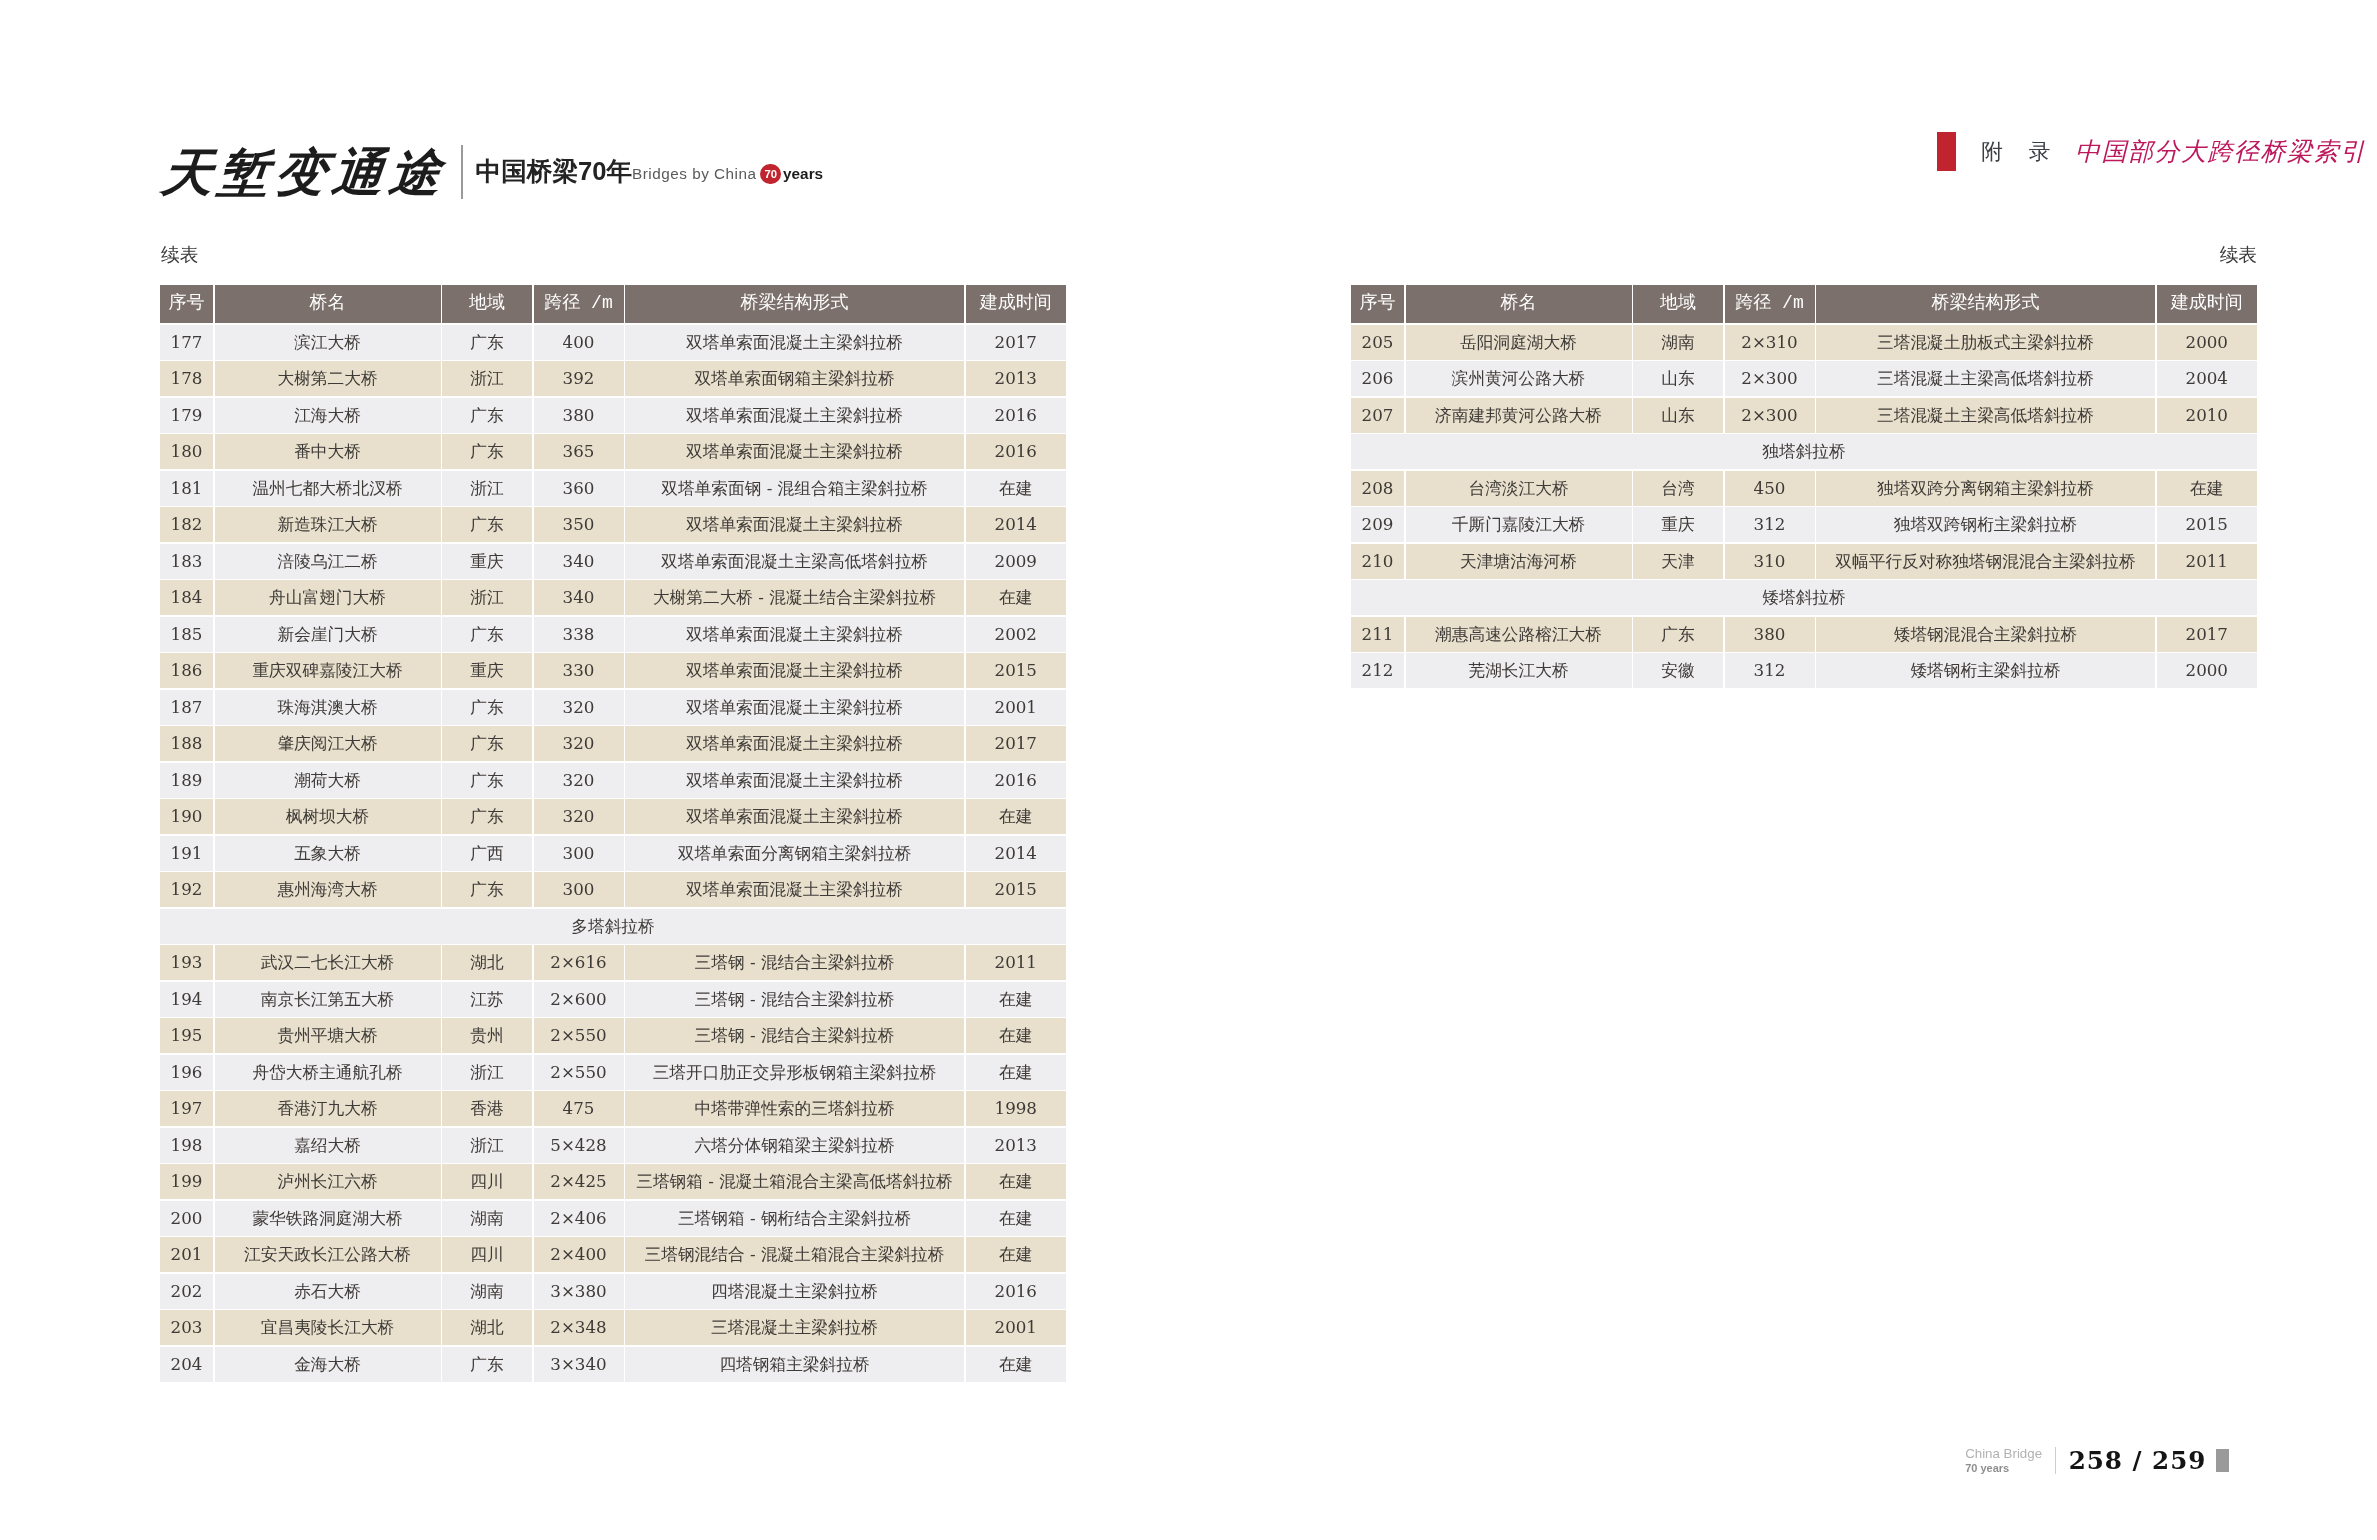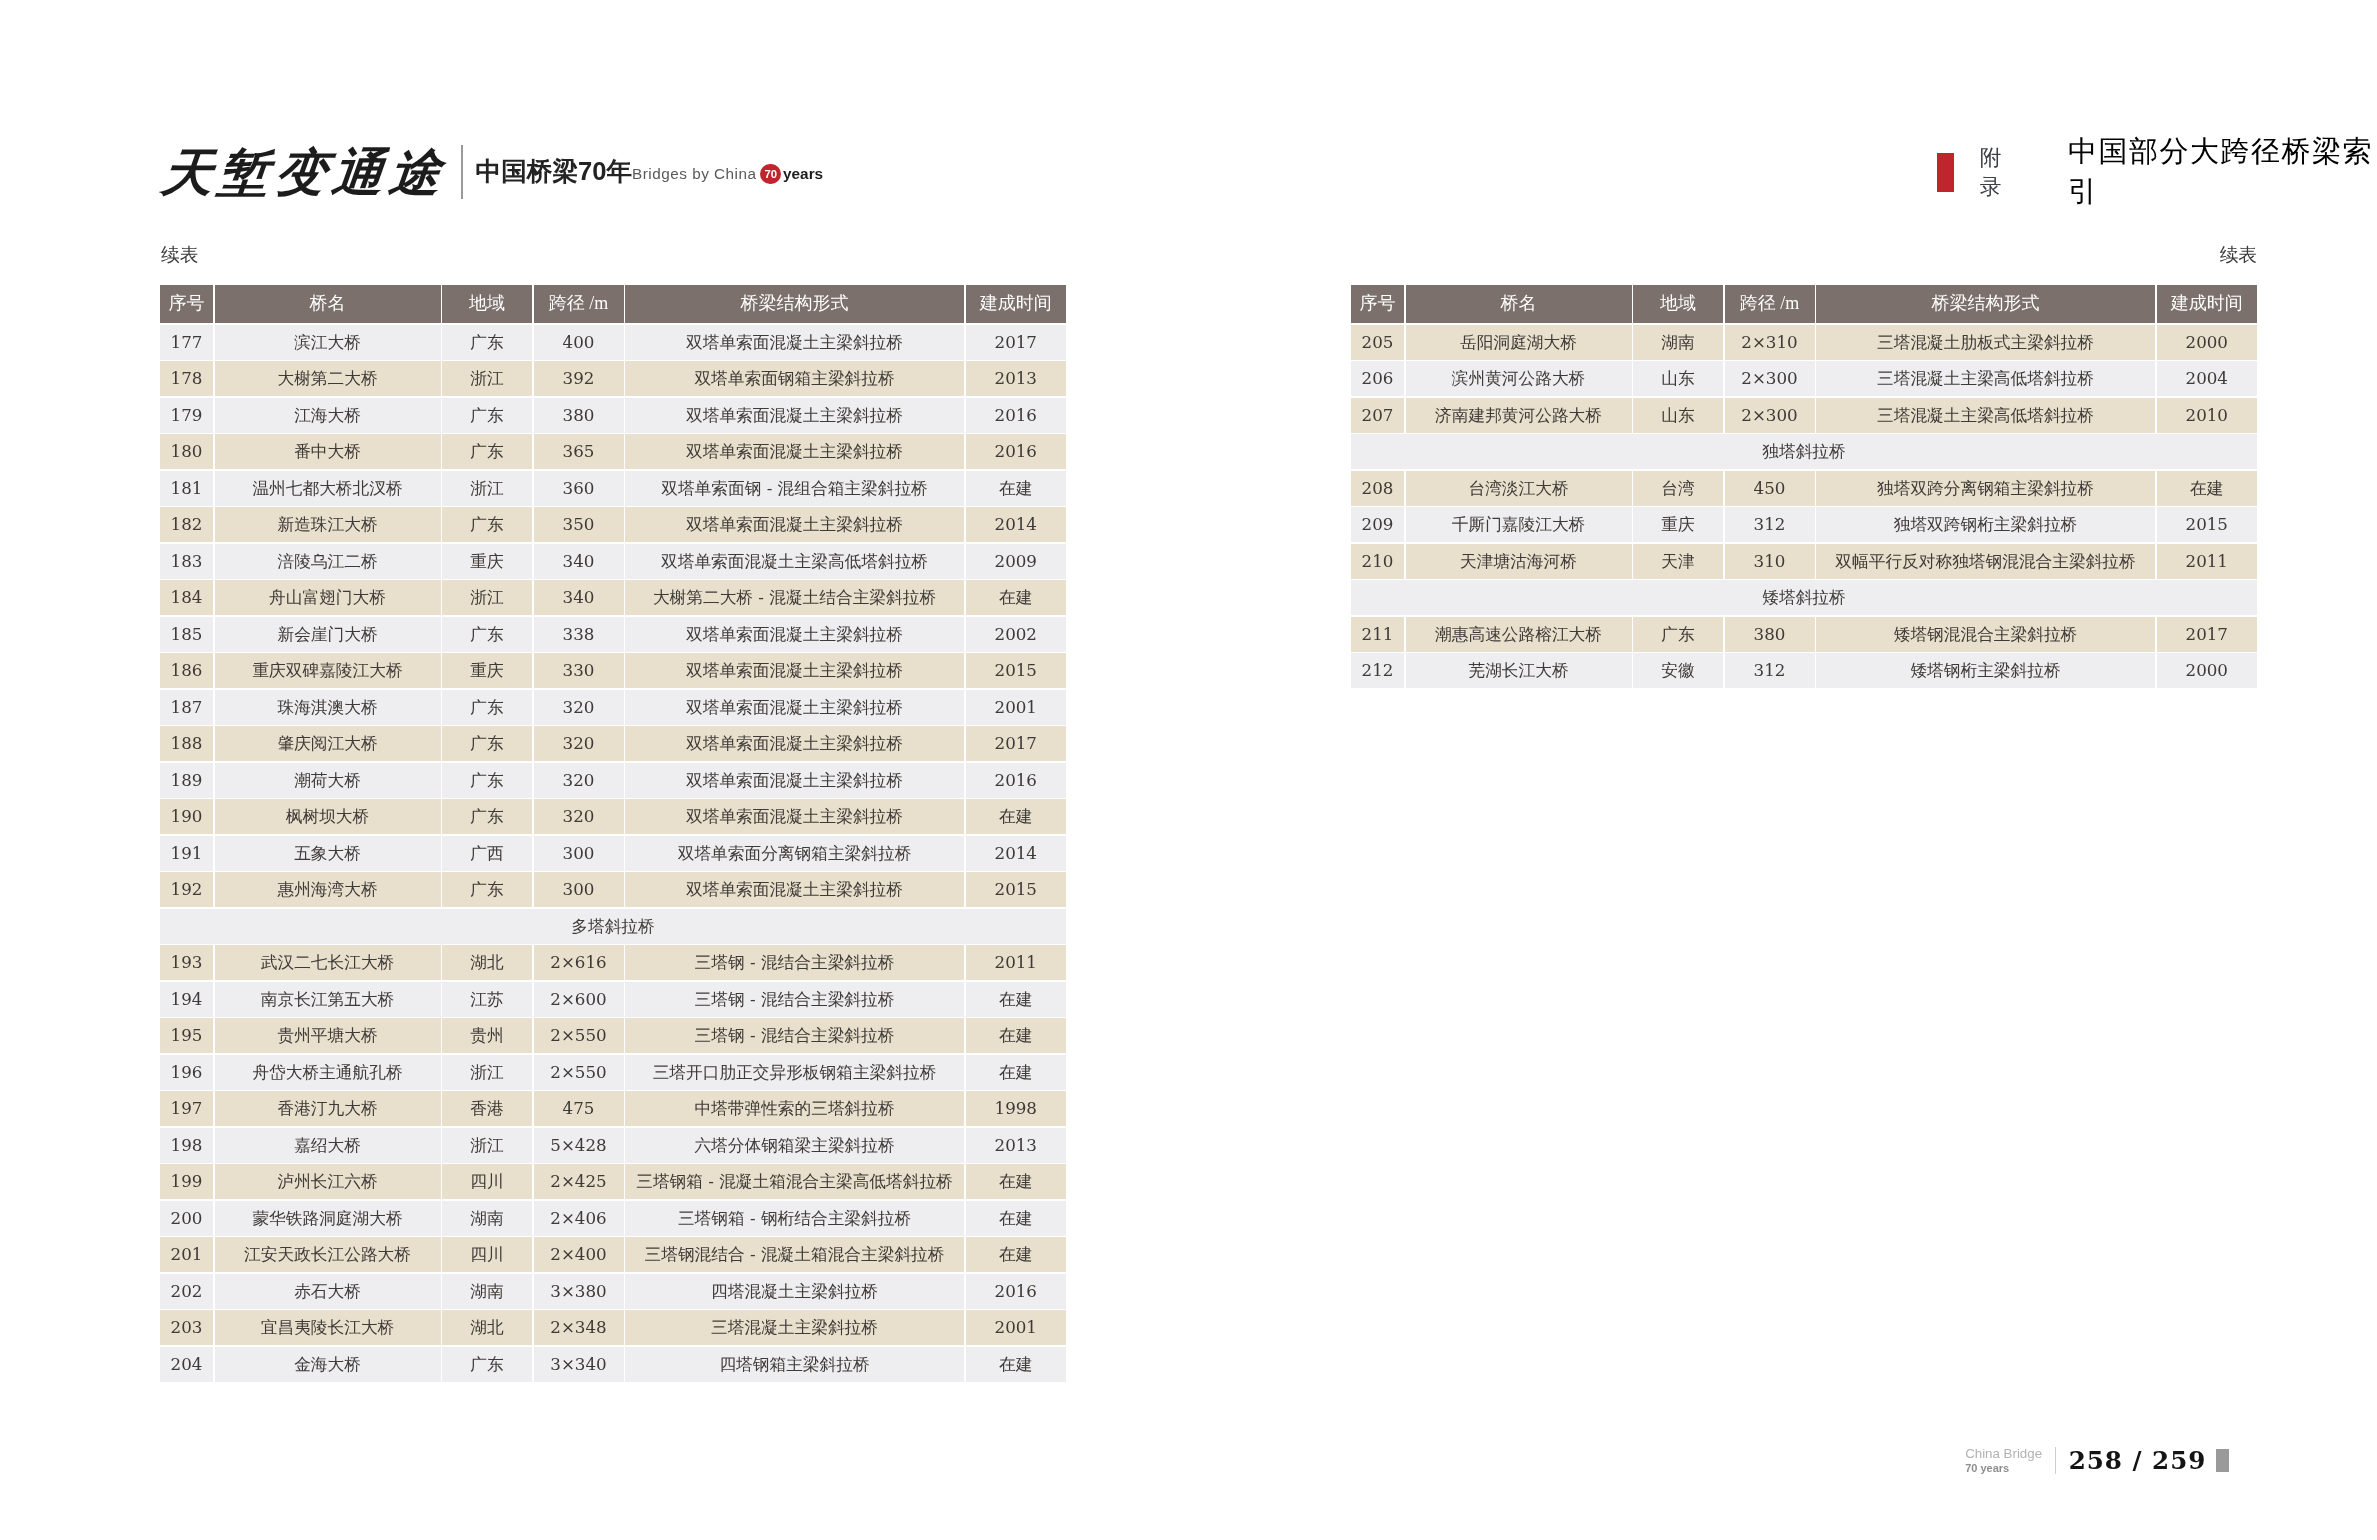--- a/index.html
+++ b/index.html
@@ -32,35 +32,35 @@
     width:20.7px;height:20.7px;border-radius:50%;background:var(--accent-red);
     color:#fff;font-size:11.3px;font-weight:bold;display:flex;align-items:center;
     justify-content:center;margin:0 2px 0 3.9px;
   }
   .logo-badge-suffix{font-size:15.3px;font-weight:bold;color:#1c1c1c;}
 
   
   .appendix{position:absolute;left:1937px;top:132px;display:flex;align-items:center;}
   .appendix-bar{width:18.7px;height:39px;background:var(--accent-red);}
   .appendix-label{font-size:21.7px;color:#3B4046;margin-left:25.6px;letter-spacing:2px;}
-  .appendix-title{font-size:29px;color:#000000;margin-left:22.6px;letter-spacing:1.5px;}
+  .appendix-title{font-size:25px;color:#be185d;margin-left:22.6px;letter-spacing:1.5px;font-style:italic;}
 
   
   .continued{position:absolute;top:242px;font-size:18.7px;color:#3a3a3a;}
   #continued-left{left:161px;}
   #continued-right{left:1351px;width:906px;text-align:right;}
 
   
   .btable{position:absolute;top:285px;width:906px;display:flex;flex-direction:column;gap:1.5px;}
   #table-left{left:160px;}
   #table-right{left:1351px;}
   .thead{display:flex;gap:1.5px;height:38px;}
   .thead .cell{
     background:var(--header-bg);color:#ffffff;font-size:18px;
-    font-family:Liberation Serif, serif;
+    font-family:Liberation Mono, monospace;
   }
   .row{display:flex;gap:1.5px;height:35px;}
   .cell{
     display:flex;align-items:center;justify-content:center;text-align:center;
     font-size:16.7px;line-height:1.1;overflow:hidden;
     font-family:"DejaVu Serif","Liberation Serif",serif;
   }
   .c0{width:53px;flex:none;}
   .c1{width:226px;flex:none;}
   .c2{width:90px;flex:none;}

